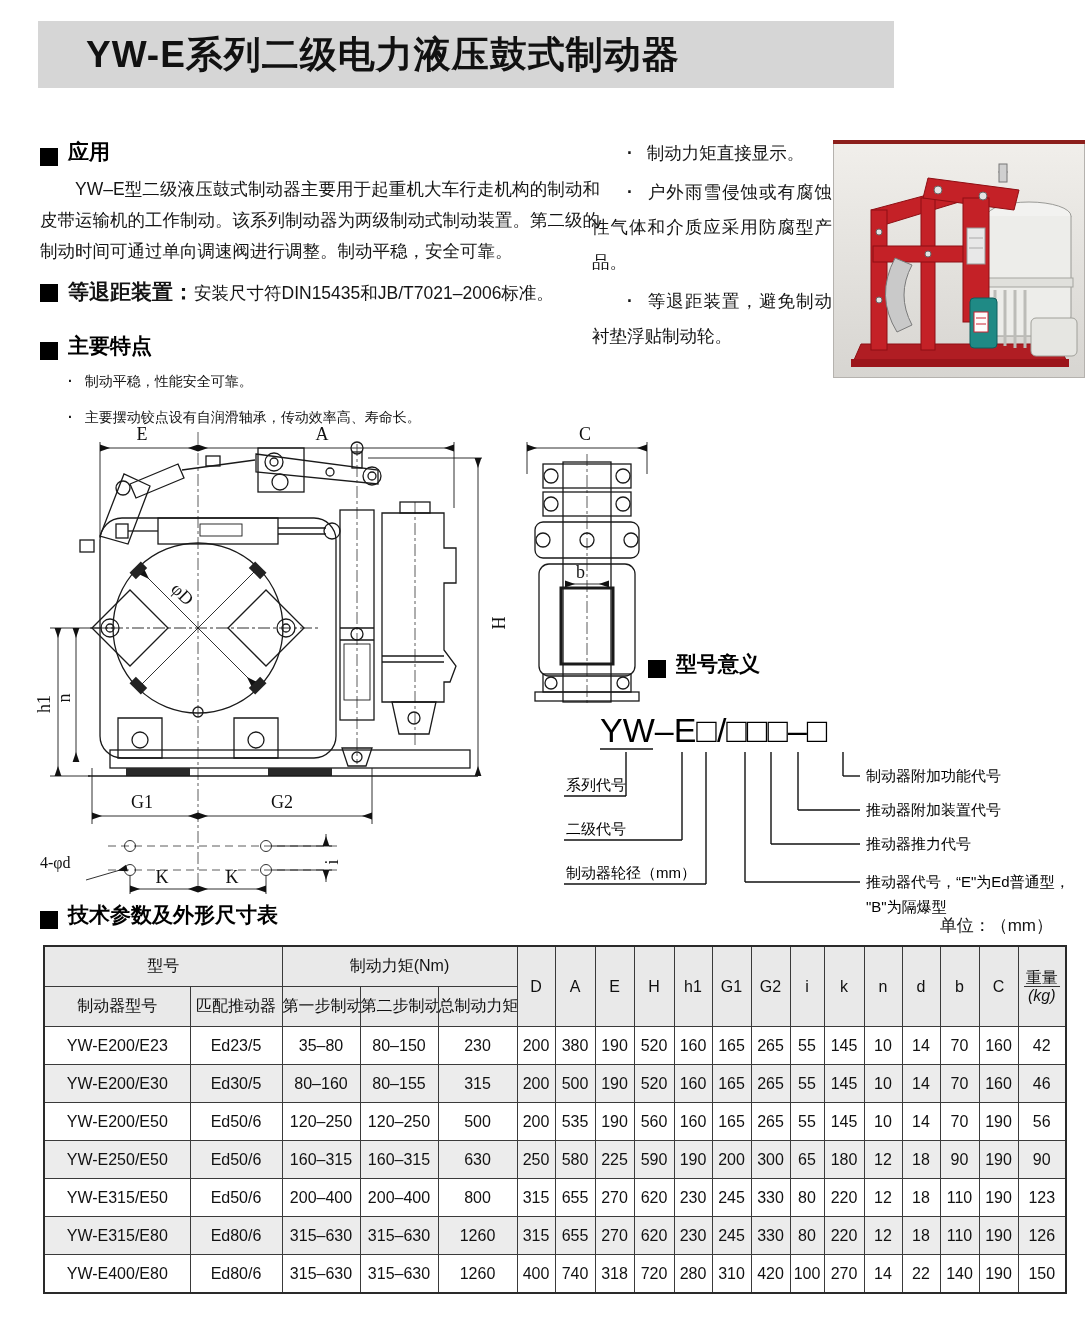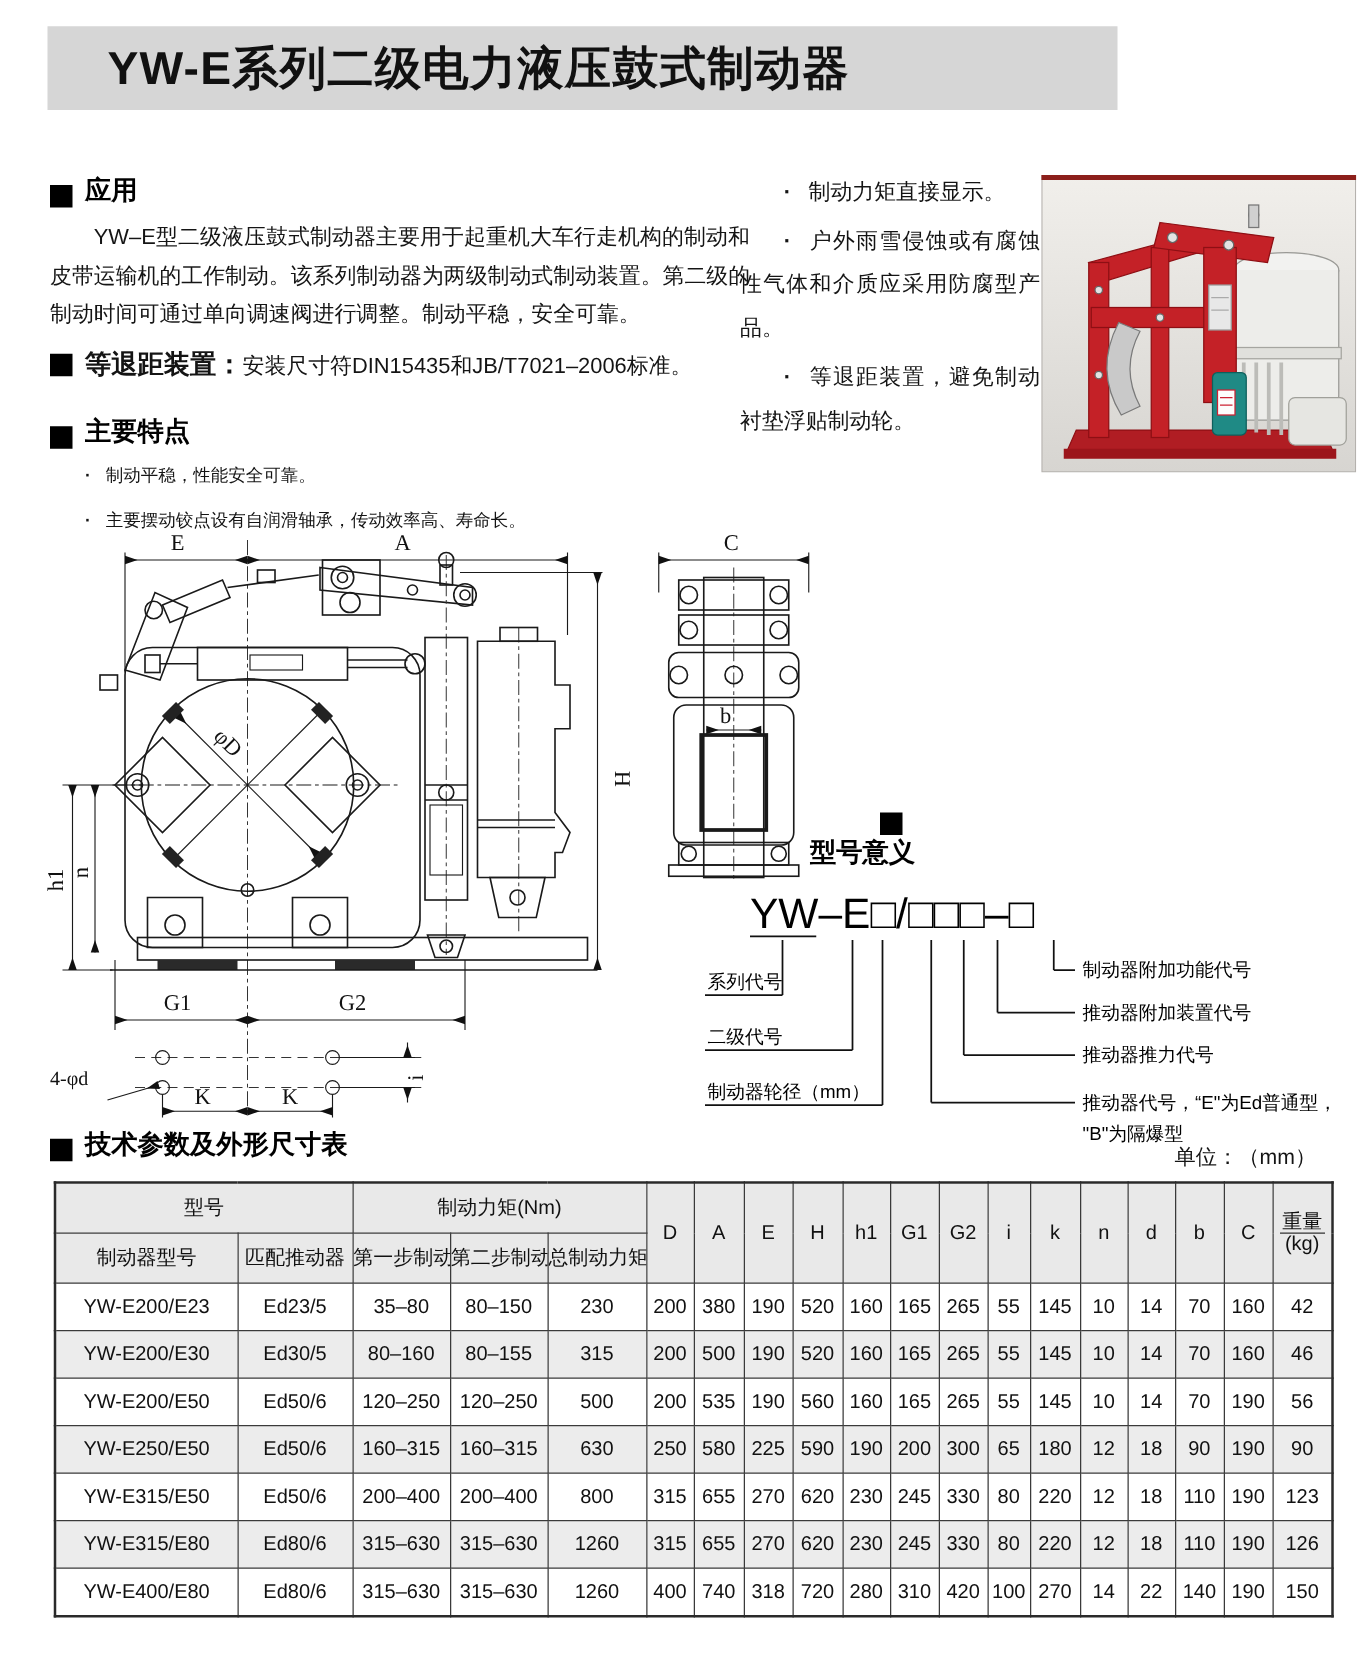--- a/index.html
+++ b/index.html
@@ -32,21 +32,21 @@
   .feature::before{content:"·";margin-right:12px;font-weight:700;}
   
   .col-notes{position:absolute;left:592px;top:136px;width:240px;}
   .note{margin:0 0 4px 0;font-size:17.5px;line-height:35px;text-align:justify;text-indent:2em;}
   .note::before{content:"·";margin-right:14px;font-weight:700;}
   
   .photo{position:absolute;left:833px;top:140px;width:252px;height:238px;}
   
   .drawing-zone{position:absolute;left:0;top:418px;width:1091px;height:485px;}
   .tech-svg{position:absolute;left:30px;top:0;}
-  .model-head{position:absolute;left:648px;top:232px;flex-direction:column;}
+  .model-head{position:absolute;left:648px;top:232px;}
   .model-svg{position:absolute;left:560px;top:282px;}
   svg text{fill:#111;}
   .dim{font-family:"Liberation Serif",serif;font-size:18px;}
   .dimS{font-family:"Liberation Serif",serif;font-size:16px;}
   .ln{stroke:#1a1a1a;fill:none;stroke-width:1.3;}
   .lt{stroke:#1a1a1a;fill:none;stroke-width:0.9;}
   .cl{stroke:#333;fill:none;stroke-width:0.8;stroke-dasharray:12 3 3 3;}
   .dash{stroke:#333;fill:none;stroke-width:0.8;stroke-dasharray:8 5;}
   .mcode{font-size:34px;letter-spacing:0px;fill:#000;}
   .mlabel{font-size:15px;fill:#000;}
@@ -59,21 +59,21 @@
     font-size:16px;
   }
   .spec-table th,.spec-table td{
     border:1px solid #3a3a3a;text-align:center;vertical-align:middle;
     padding:0;font-weight:400;color:#111;overflow:hidden;white-space:nowrap;
   }
   .spec-table thead th{background:#e9e9e9;height:39px;}
   .spec-table tbody td{height:37px;background:#fff;}
   .spec-table tbody tr:nth-child(even) td{background:#ececec;}
   .wt-top{display:inline-block;border-bottom:1px solid #333;padding:0 2px;line-height:17px;}
-  .wt-bot{display:block;line-height:17px;}
+  .wt-bot{display:block;line-height:17px;font-style:italic;}
 </style>
 </head>
 <body>
 
 <div class="page">
 
   <header class="title-bar">
     <h1>YW-E系列二级电力液压鼓式制动器</h1>
   </header>
 

